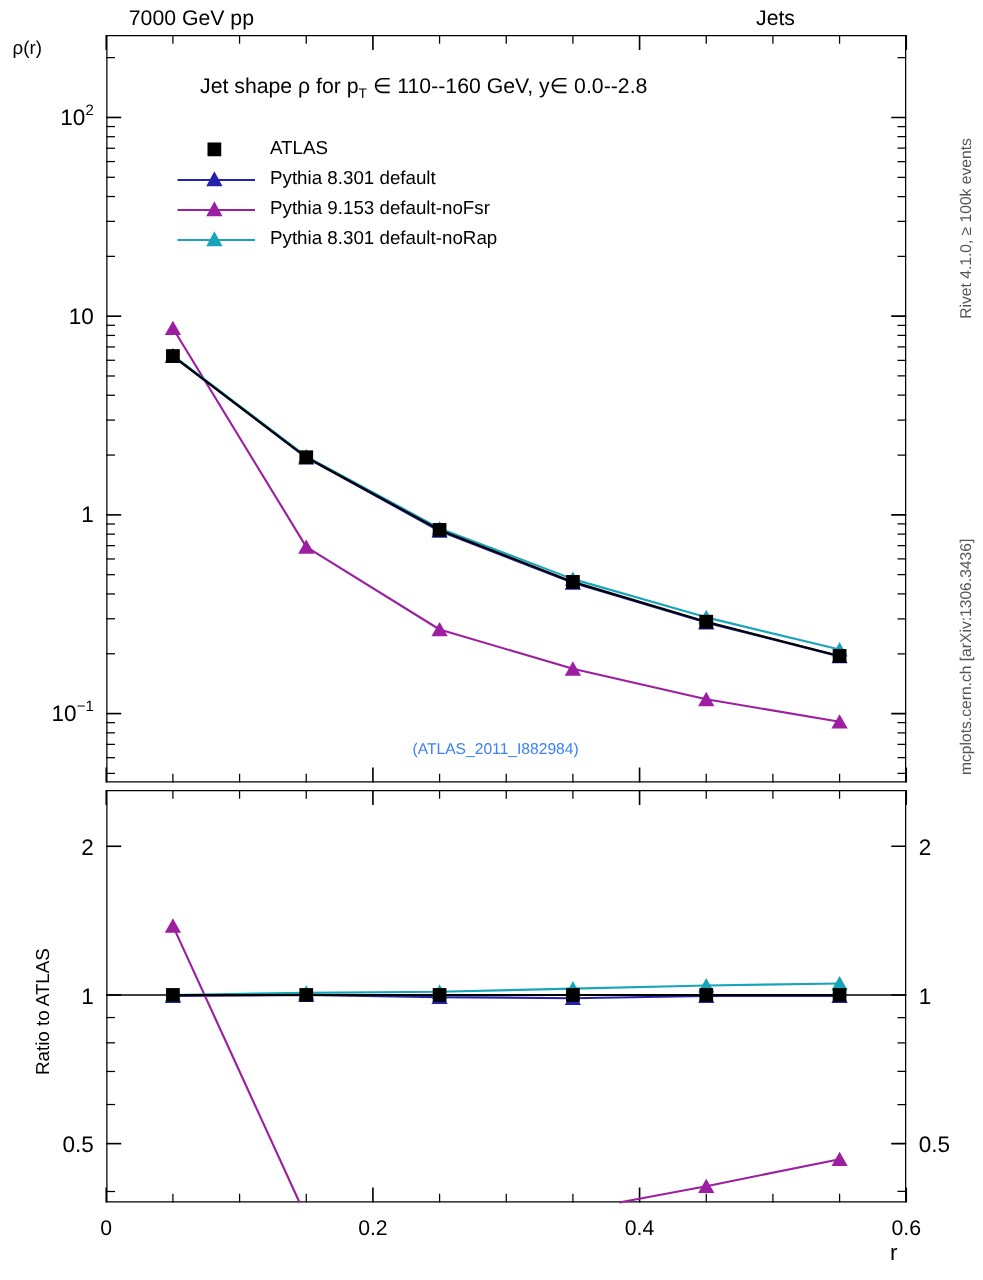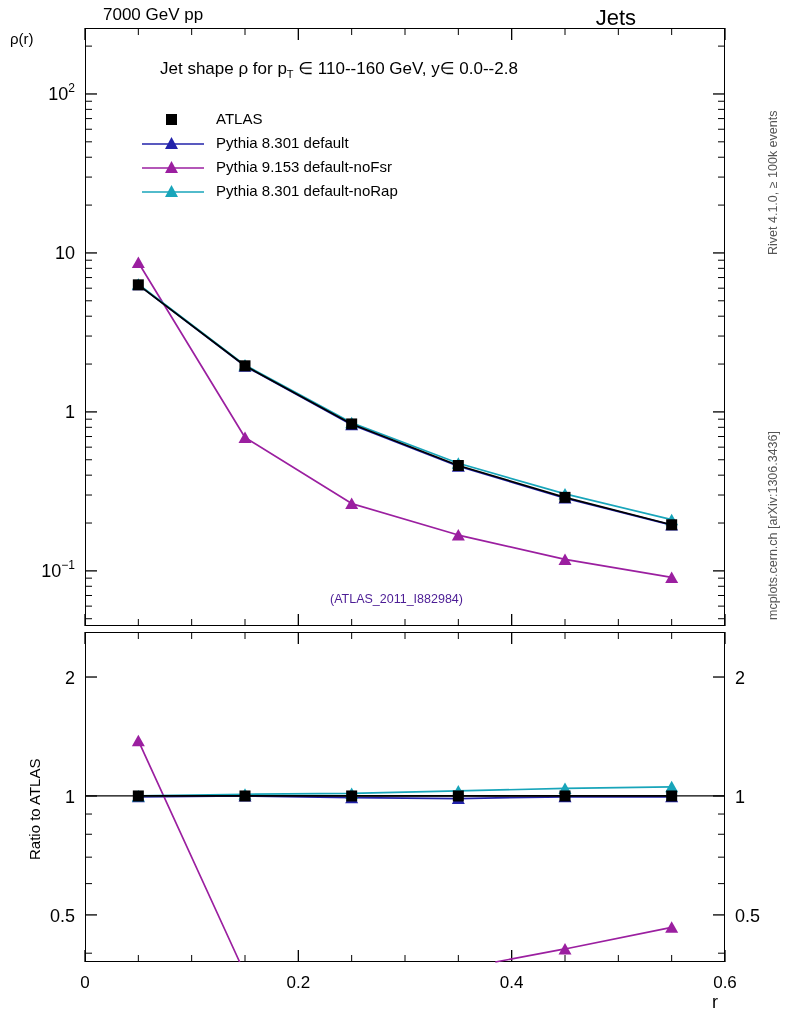--- a/index.html
+++ b/index.html
@@ -9,21 +9,21 @@
     font-family:"Liberation Sans", sans-serif;
     color:#000000;
     overflow:hidden;
   }
   #root{position:relative;width:694px;height:1024px;}
 
   .txt{position:absolute;white-space:nowrap;}
 
   
   #hdr-left{left:103px;top:5px;font-size:17px;}
-  #hdr-right{right:58px;top:5px;font-size:22px;}
+  #hdr-right{right:58px;top:5px;font-size:17px;}
 
   
   .vert{
     position:absolute;
     transform-origin:0 0;
     transform:rotate(-90deg);
     font-size:12.5px;
     color:#555555;
     white-space:nowrap;
   }
@@ -47,21 +47,21 @@
     position:absolute;
     transform-origin:0 0;transform:rotate(-90deg);
     left:26px;top:860px;font-size:15px;
   }
   #xtitle{position:absolute;left:712px;top:992px;font-size:18px;}
 
   #plot-title{
     position:absolute;left:160px;top:58px;font-size:17px;white-space:nowrap;text-align:right;
   }
   #watermark{
-    position:absolute;left:330px;top:592px;font-size:12.5px;color:#4c1d95;
+    position:absolute;left:330px;top:592px;font-size:12.5px;color:#3b82f6;
   }
 
   
   #legend{position:absolute;left:140px;top:108px;font-size:15px;}
   .leg-row{position:relative;height:24px;}
   .leg-mark{position:absolute;left:0;top:0;width:66px;height:24px;}
   .leg-text{position:absolute;left:76px;top:2px;white-space:nowrap;}
 
   svg{display:block;}
   .ov{position:absolute;left:0;top:0;pointer-events:none;}

